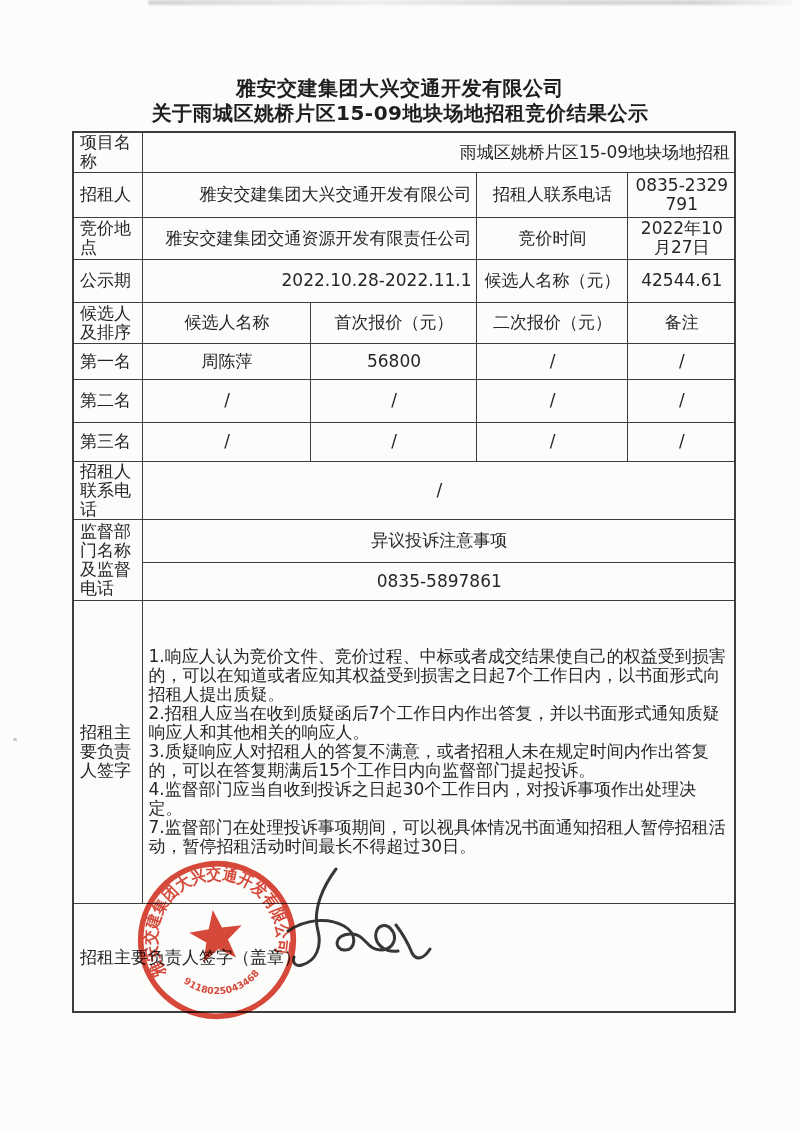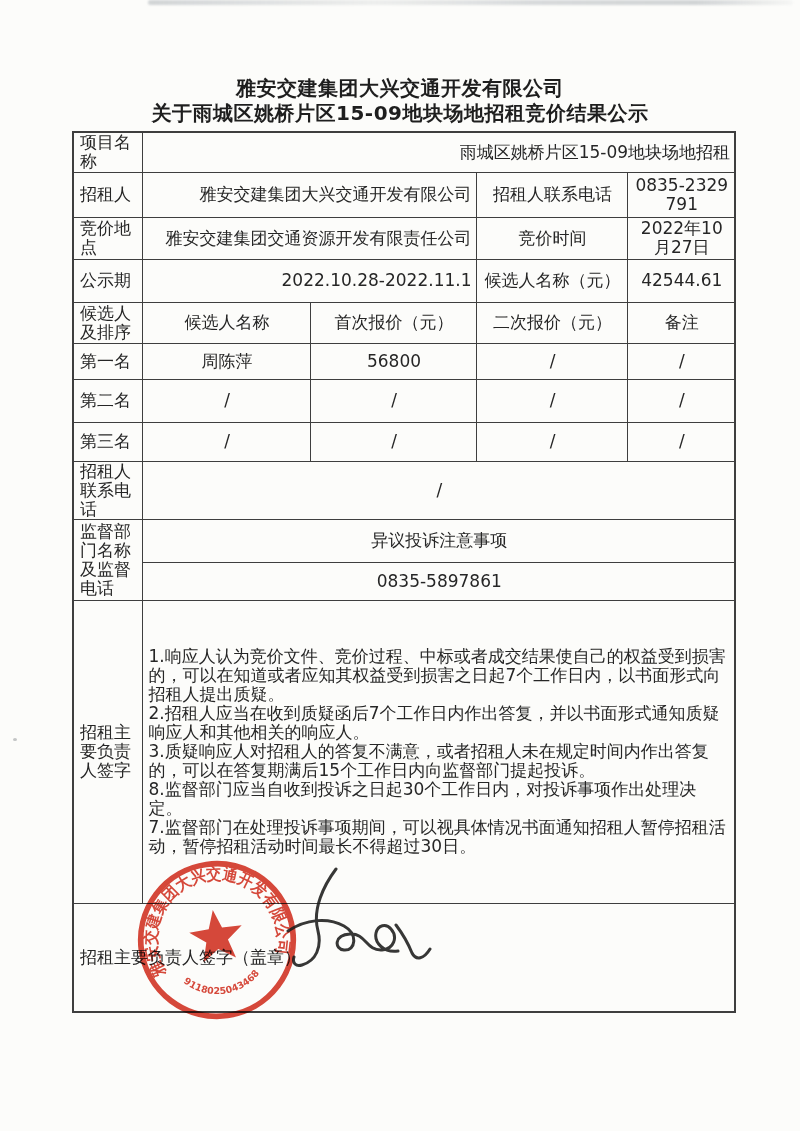--- a/index.html
+++ b/index.html
@@ -138,21 +138,21 @@
   </tr>
   <tr style="height:38px">
     <td class="ct" colspan="4">0835-5897861</td>
   </tr>
   <tr style="height:303px">
     <td class="lab">招租主要负责人签字</td>
     <td class="objection-body" colspan="4">
       <div class="obj-item">1.响应人认为竞价文件、竞价过程、中标或者成交结果使自己的权益受到损害的，可以在知道或者应知其权益受到损害之日起7个工作日内，以书面形式向招租人提出质疑。</div>
       <div class="obj-item">2.招租人应当在收到质疑函后7个工作日内作出答复，并以书面形式通知质疑响应人和其他相关的响应人。</div>
       <div class="obj-item">3.质疑响应人对招租人的答复不满意，或者招租人未在规定时间内作出答复的，可以在答复期满后15个工作日内向监督部门提起投诉。</div>
-      <div class="obj-item">8.监督部门应当自收到投诉之日起30个工作日内，对投诉事项作出处理决定。</div>
+      <div class="obj-item">4.监督部门应当自收到投诉之日起30个工作日内，对投诉事项作出处理决定。</div>
       <div class="obj-item">7.监督部门在处理投诉事项期间，可以视具体情况书面通知招租人暂停招租活动，暂停招租活动时间最长不得超过30日。</div>
     </td>
   </tr>
   <tr style="height:109px">
     <td class="sig-row" colspan="5">招租主要负责人签字（盖章）</td>
   </tr>
 </tbody>
   </table>
 
 <svg class="stamp" viewBox="0 0 200 200">

